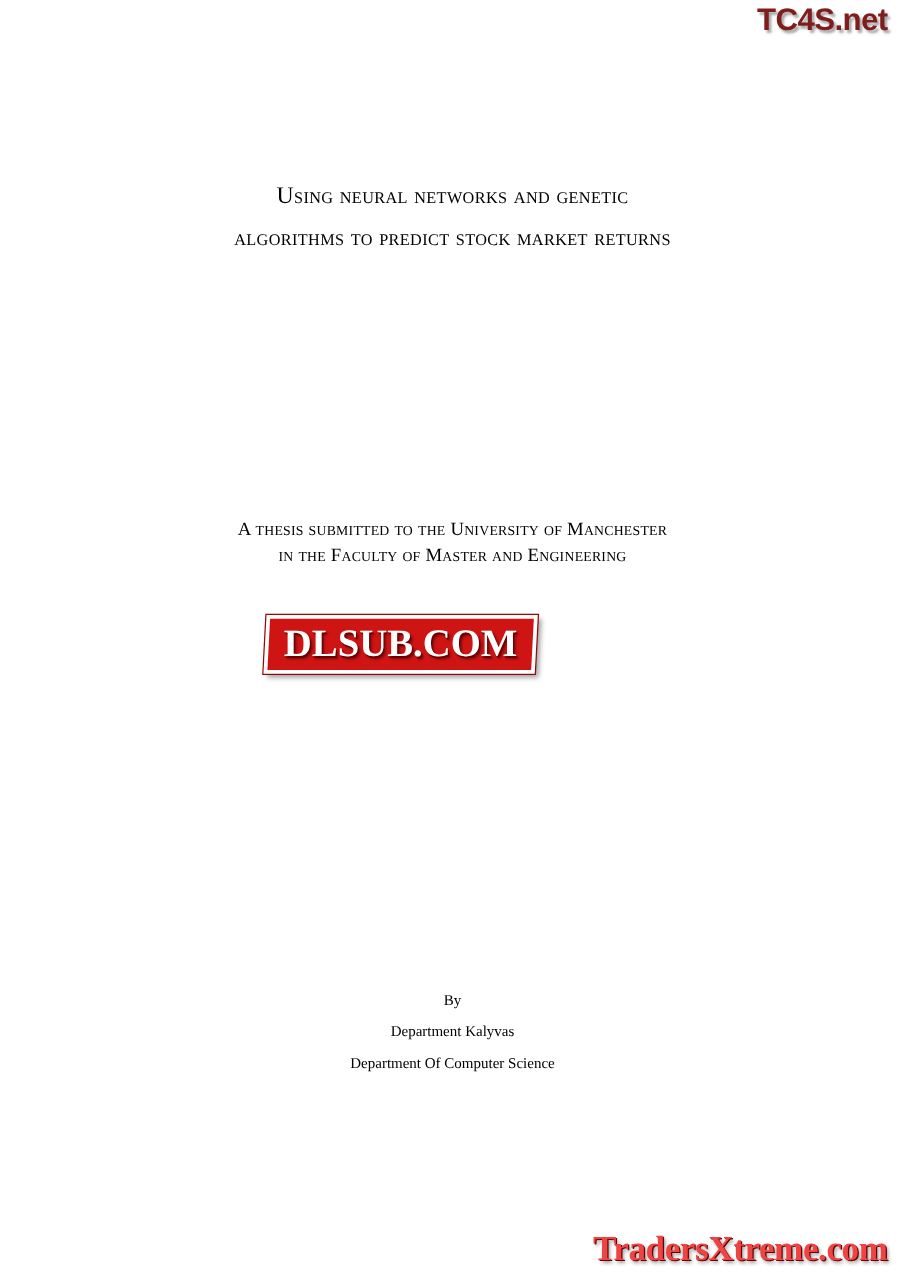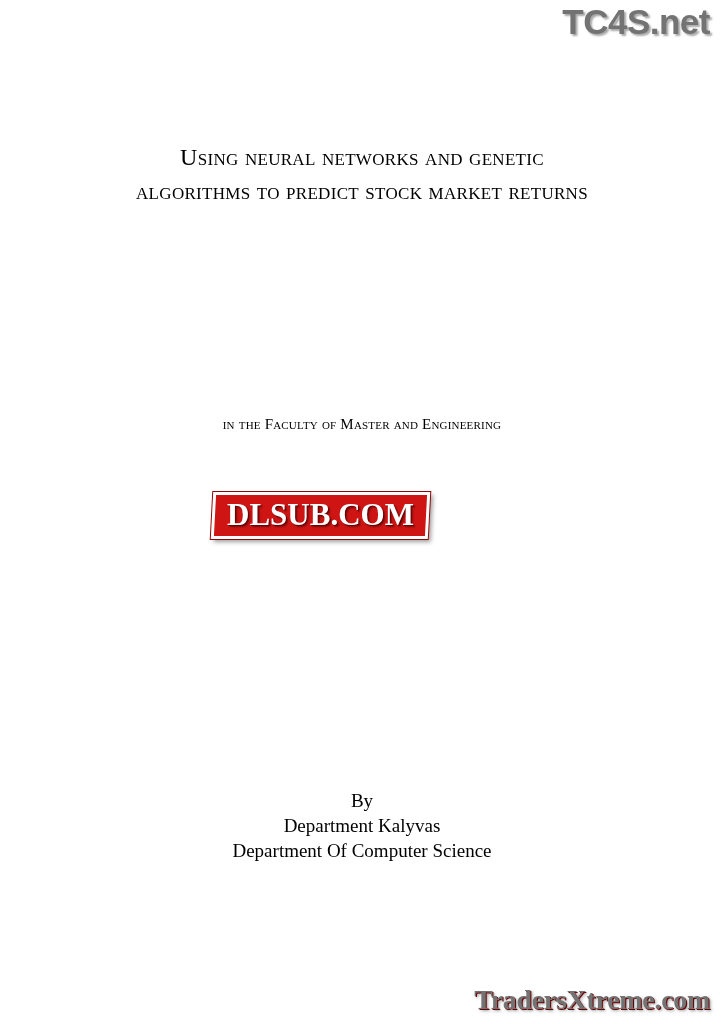--- a/index.html
+++ b/index.html
@@ -23,35 +23,35 @@
     height: 1024px;
   }
 
   
   .wm-top {
     position: absolute;
     top: 2px;
     right: 14px;
     font-family: "Liberation Sans", sans-serif;
     font-weight: bold;
-    font-size: 35px;
+    font-size: 25px;
     letter-spacing: -0.5px;
-    color: #737373;
+    color: #7f1d1d;
     text-shadow: 2px 2px 2px rgba(120,120,120,0.65);
   }
 
   .wm-bottom {
     position: absolute;
     bottom: 8px;
     right: 14px;
     font-family: "Liberation Serif", serif;
     font-weight: bold;
     font-style: normal;
     font-size: 28px;
-    color: #737373;
+    color: #ef4444;
     text-shadow: 1px 1px 0 #6b0000, 2px 2px 3px rgba(90,90,90,0.6);
     letter-spacing: -0.3px;
   }
 
   .wm-center {
     position: absolute;
     left: 212px;
     top: 492px;
     padding: 4px 12px 6px 12px;
     background: #cf1414;
@@ -73,21 +73,21 @@
 
   
   .title-block {
     position: absolute;
     left: 0;
     right: 0;
     top: 140px;
     text-align: center;
   }
   .title-line {
-    font-size: 24px;
+    font-size: 19px;
     line-height: 34px;
     font-variant: small-caps;
     letter-spacing: 0.3px;
   }
 
   
   .submit-block {
     position: absolute;
     left: 0;
     right: 0;
@@ -103,37 +103,38 @@
 
   
   .author-block {
     position: absolute;
     left: 0;
     right: 0;
     top: 788px;
     text-align: center;
   }
   .author-line {
-    font-size: 19px;
+    font-size: 12px;
     line-height: 25px;
   }
 </style>
 </head>
 <body>
 
 <div class="page">
 
   <div class="wm-top">TC4S.net</div>
 
   <div class="title-block">
     <div class="title-line">Using neural networks and genetic</div>
     <div class="title-line">algorithms to predict stock market returns</div>
   </div>
 
   <div class="submit-block">
+    <div class="submit-line">A thesis submitted to the University of Manchester</div>
     <div class="submit-line">in the Faculty of Master and Engineering</div>
   </div>
 
   <div class="wm-center">
     <span>DLSUB.COM</span>
   </div>
 
   <div class="author-block">
     <div class="author-line">By</div>
     <div class="author-line">Department Kalyvas</div>

